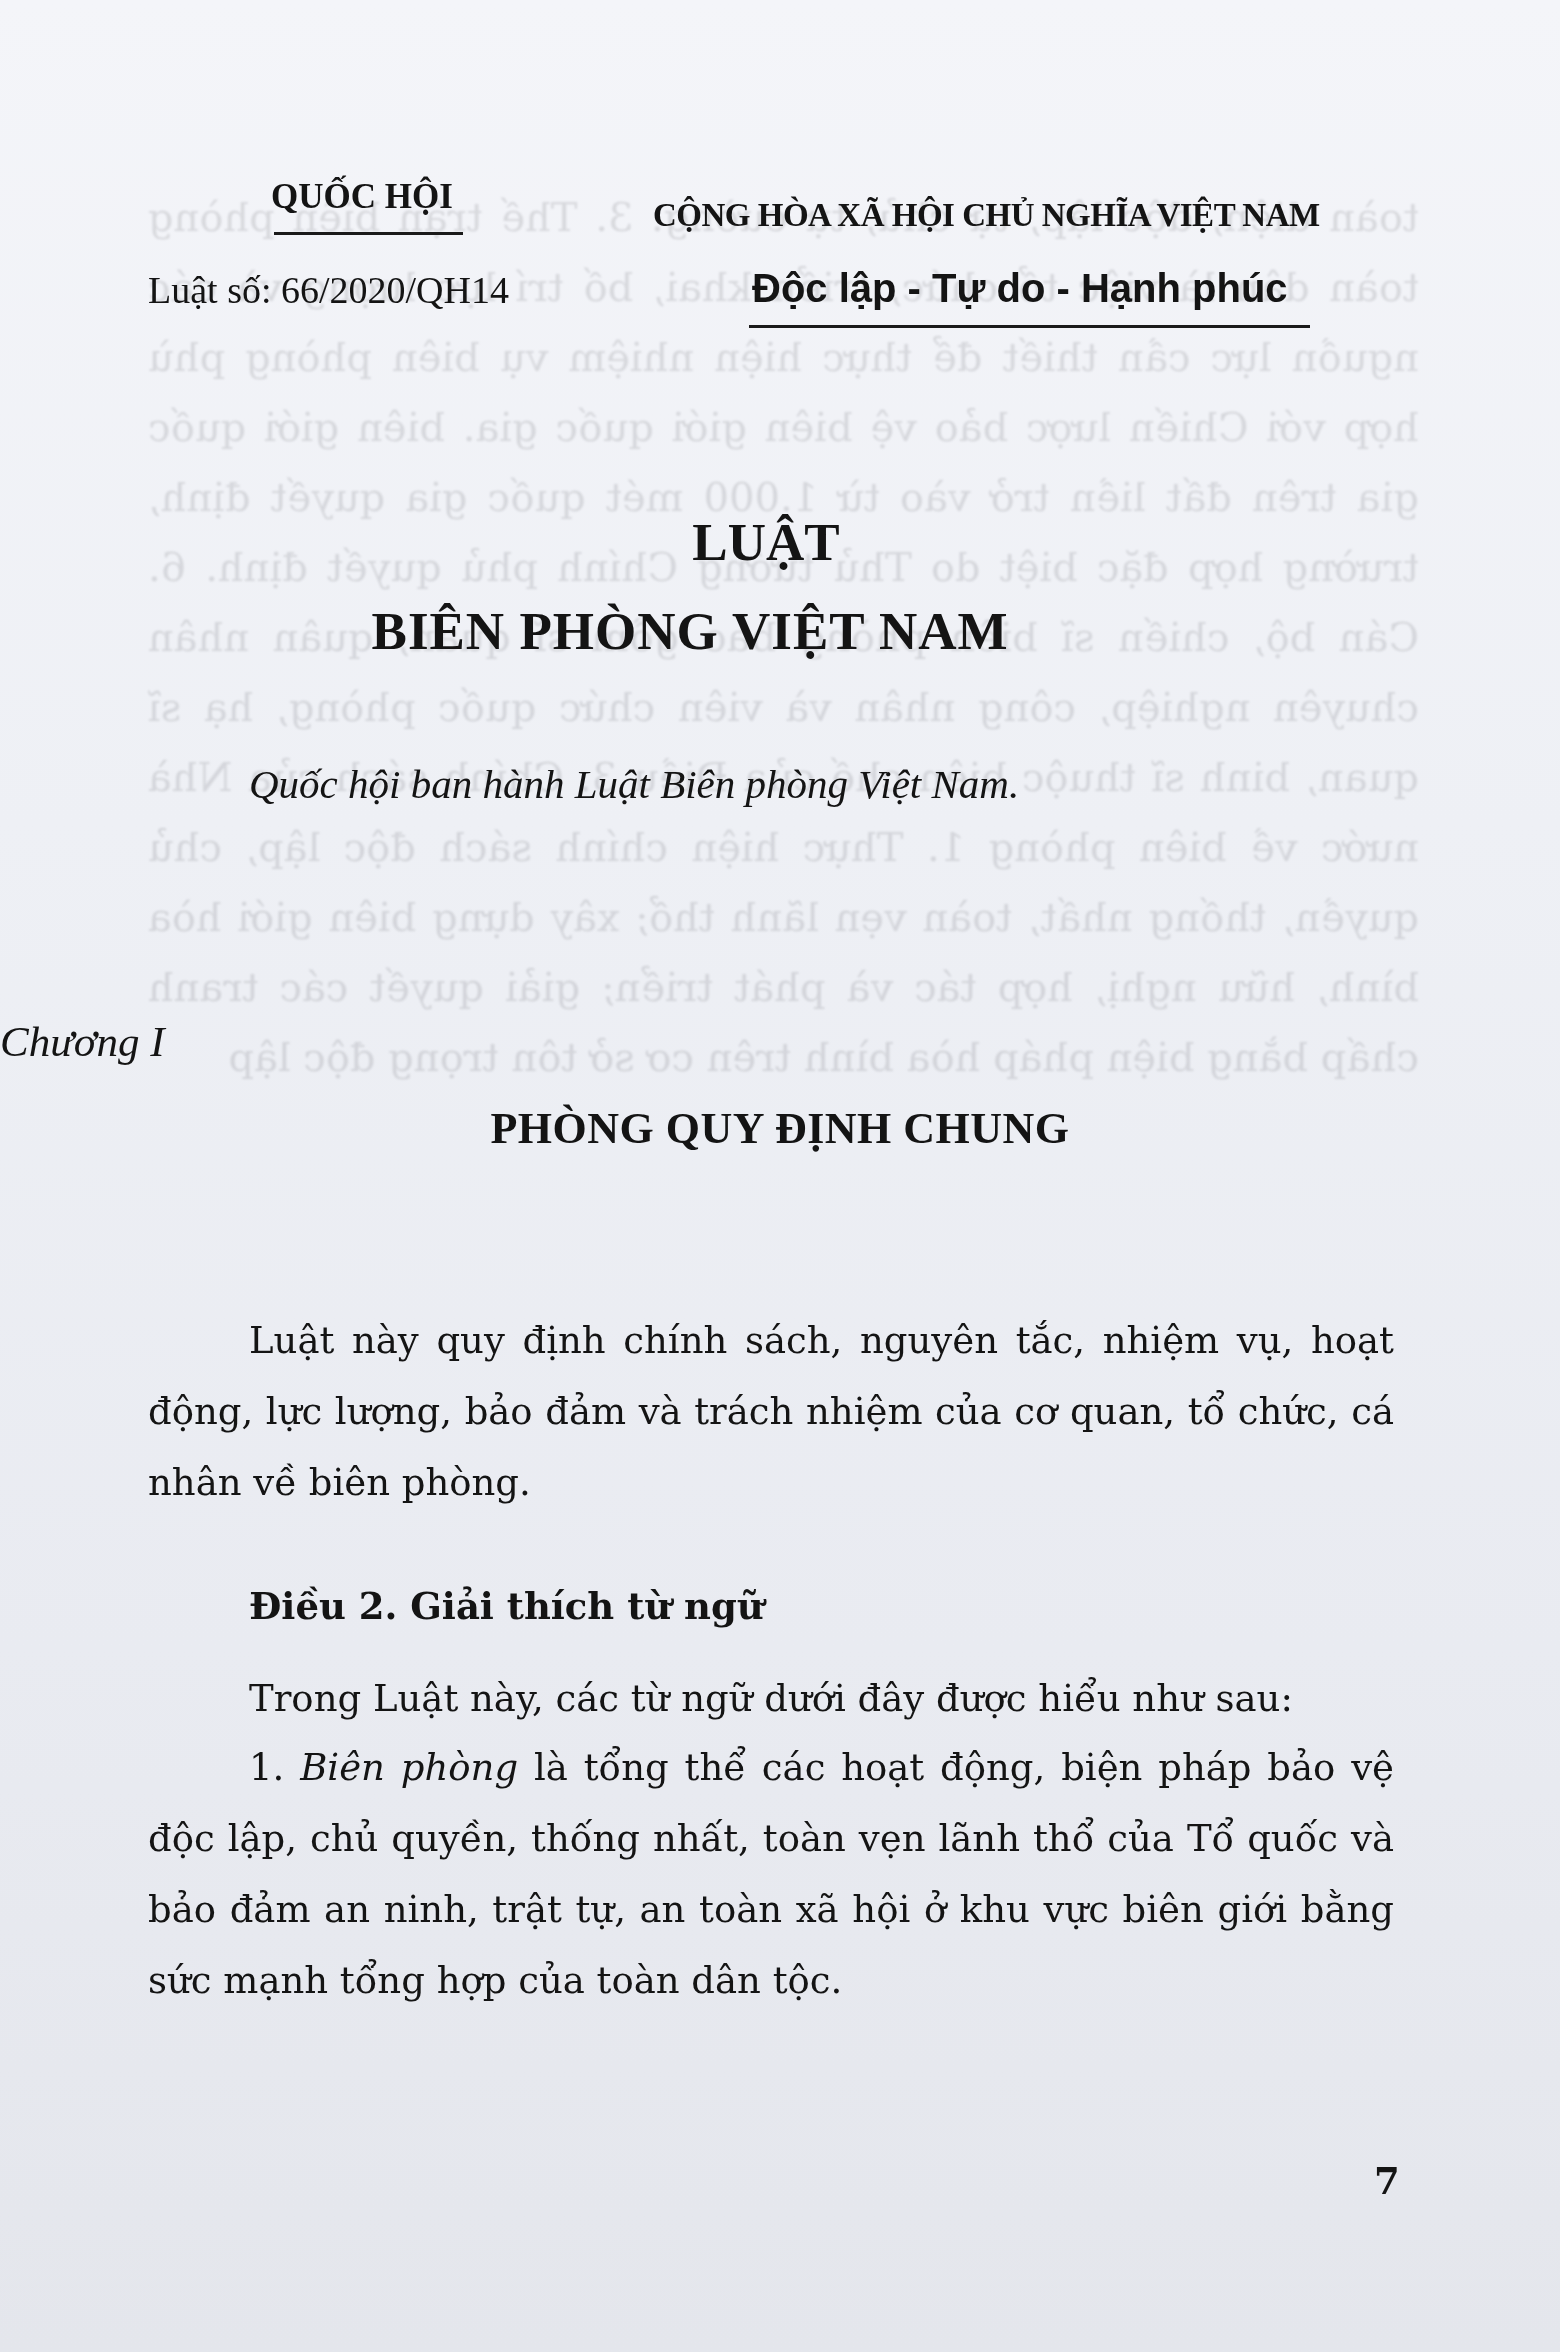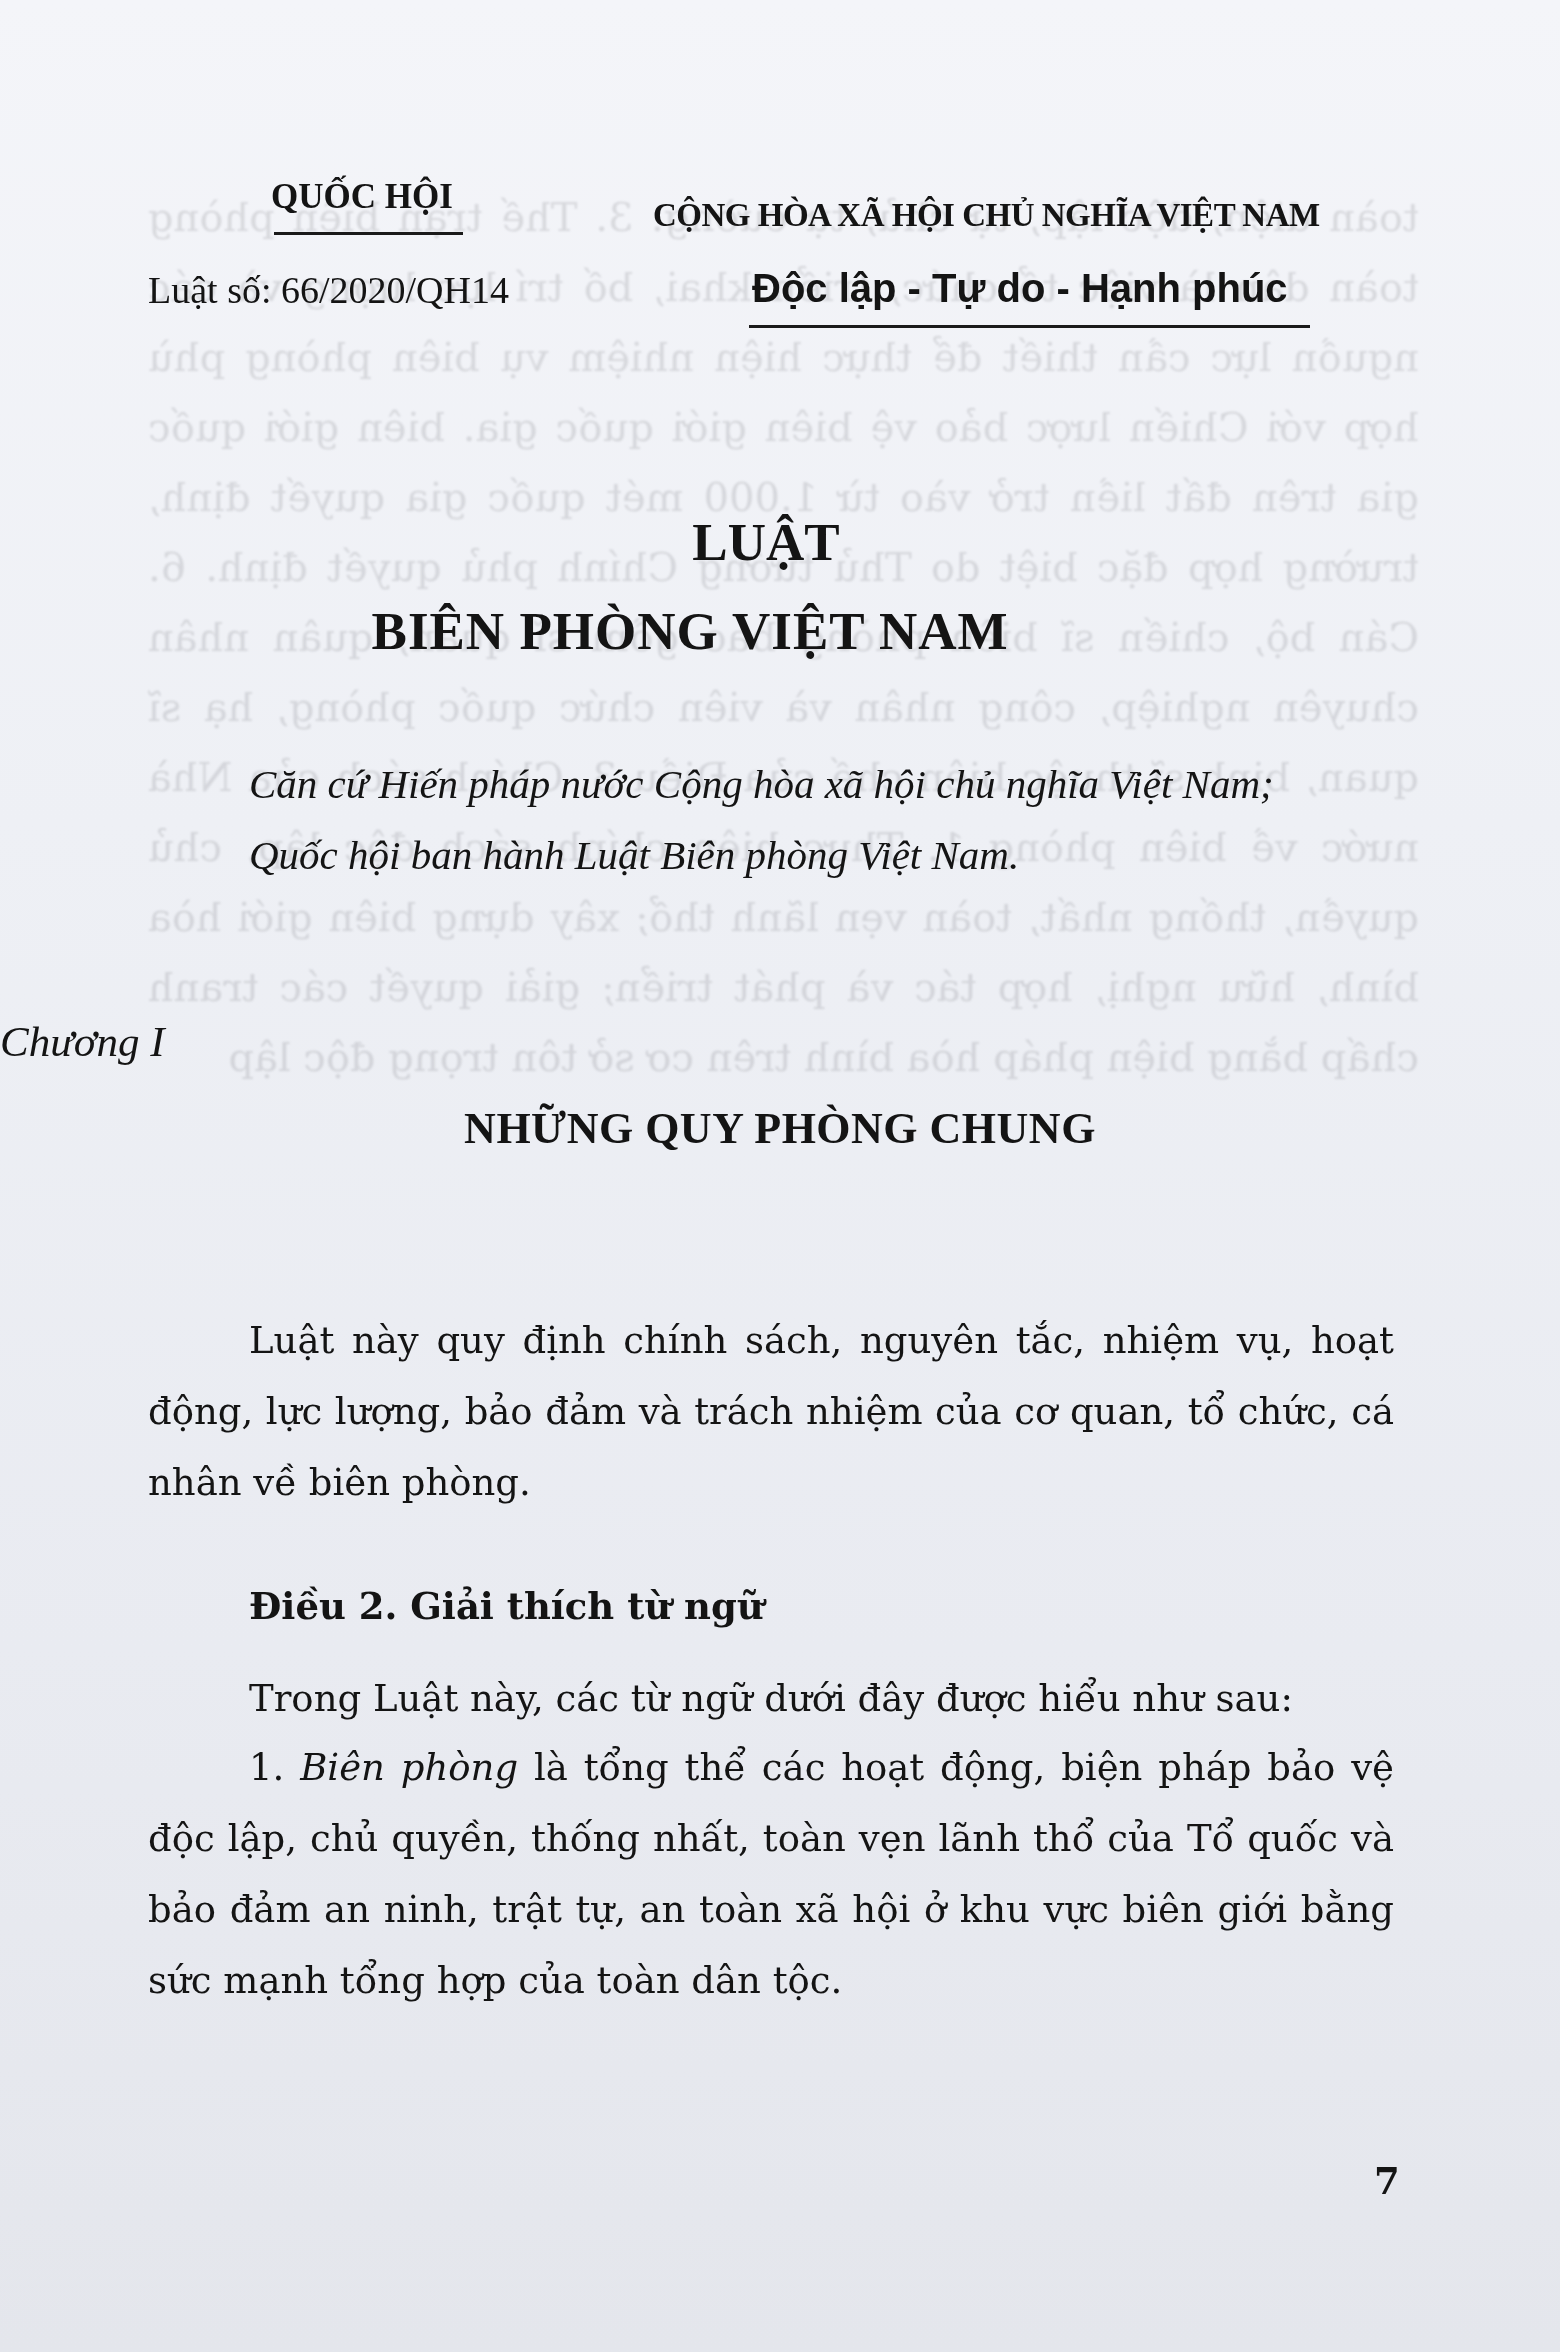--- a/index.html
+++ b/index.html
@@ -179,26 +179,25 @@
   <div class="hdr-right">
     <div class="country">CỘNG HÒA XÃ HỘI CHỦ NGHĨA VIỆT NAM</div>
     <div class="motto">Độc lập - Tự do - Hạnh phúc</div>
     <div class="rule"></div>
   </div>
 
   <div class="law-word">LUẬT</div>
   <div class="law-title">BIÊN PHÒNG VIỆT NAM</div>
 
   <div class="body-text preamble">
-    <p class="indent italic">Căn cứ Hiến pháp nước Cộng hòa xã hội chủ nghĩa Việt Nam;</p>
     <p class="indent italic">Quốc hội ban hành Luật Biên phòng Việt Nam.</p>
   </div>
 
   <div class="chapter-num">Chương I</div>
-  <div class="chapter-title">NHỮNG QUY PHÒNG CHUNG</div>
+  <div class="chapter-title">PHÒNG QUY ĐỊNH CHUNG</div>
 
   <div class="body-text art1-body">
     <p class="indent">Luật này quy định chính sách, nguyên tắc, nhiệm vụ, hoạt động, lực lượng, bảo đảm và trách nhiệm của cơ quan, tổ chức, cá nhân về biên phòng.</p>
   </div>
 
   <div class="article-heading art2-head">Điều 2. Giải thích từ ngữ</div>
   <div class="body-text art2-intro">
     <p class="indent">Trong Luật này, các từ ngữ dưới đây được hiểu như sau:</p>
   </div>
   <div class="body-text art2-def">

